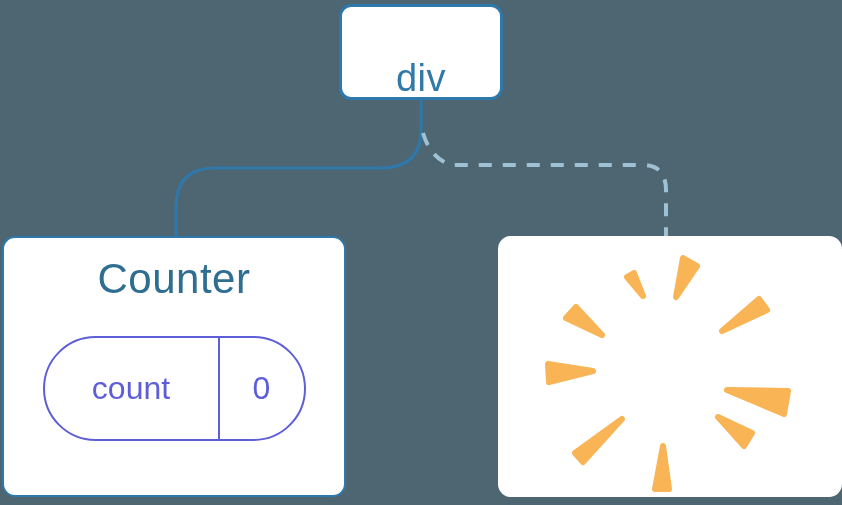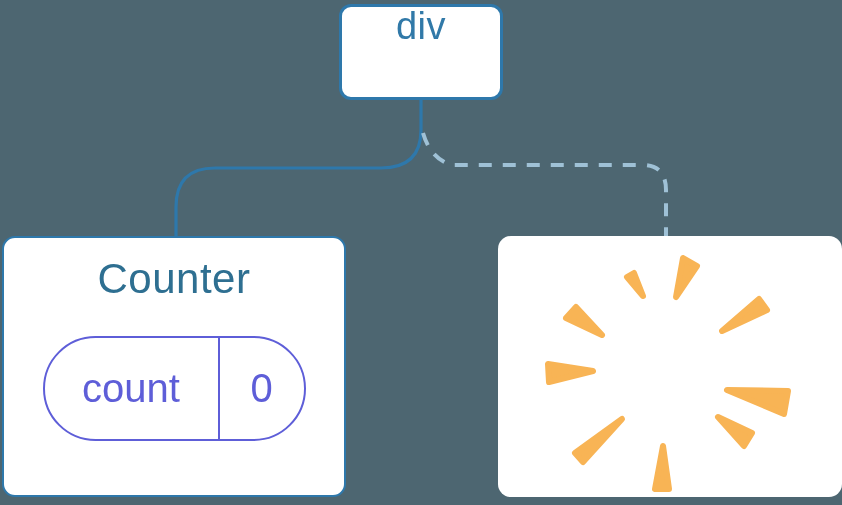--- a/index.html
+++ b/index.html
@@ -23,21 +23,21 @@
 
   .connectors{position:absolute;left:0;top:0;width:842px;height:505px;pointer-events:none;}
   .connector-solid{fill:none;stroke:var(--node-border-blue);stroke-width:3.2;stroke-linecap:round;}
   .connector-dashed{fill:none;stroke:var(--dashed-line);stroke-width:4;stroke-dasharray:13 11;stroke-linecap:butt;}
 
   .node-div{
     position:absolute;left:339px;top:4px;width:164px;height:96px;
     background:var(--card-bg);
     border:3px solid var(--node-border-blue);
     border-radius:12px;
-    display:flex;align-items:flex-start;justify-content:center;
+    display:flex;align-items:flex-end;justify-content:center;
   }
   .node-div .node-label{
     color:var(--node-text-blue);
     font-size:38px;line-height:1;letter-spacing:.5px;
   }
 
   .card{
     position:absolute;top:236px;width:344px;height:261px;
     background:var(--card-bg);
     border-radius:13px;
@@ -55,21 +55,21 @@
     font-size:42px;line-height:1;font-weight:500;letter-spacing:.5px;
   }
 
   .state-pill{
     margin-top:36px;
     width:263px;height:105px;
     border:2.5px solid var(--state-indigo);
     border-radius:999px;
     display:flex;overflow:hidden;
     color:var(--state-indigo);
-    font-size:40px;
+    font-size:32px;
   }
   .pill-key{
     flex:0 0 175px;
     border-right:2.5px solid var(--state-indigo);
     display:flex;align-items:center;justify-content:center;
   }
   .pill-value{
     flex:1;
     display:flex;align-items:center;justify-content:center;
   }

